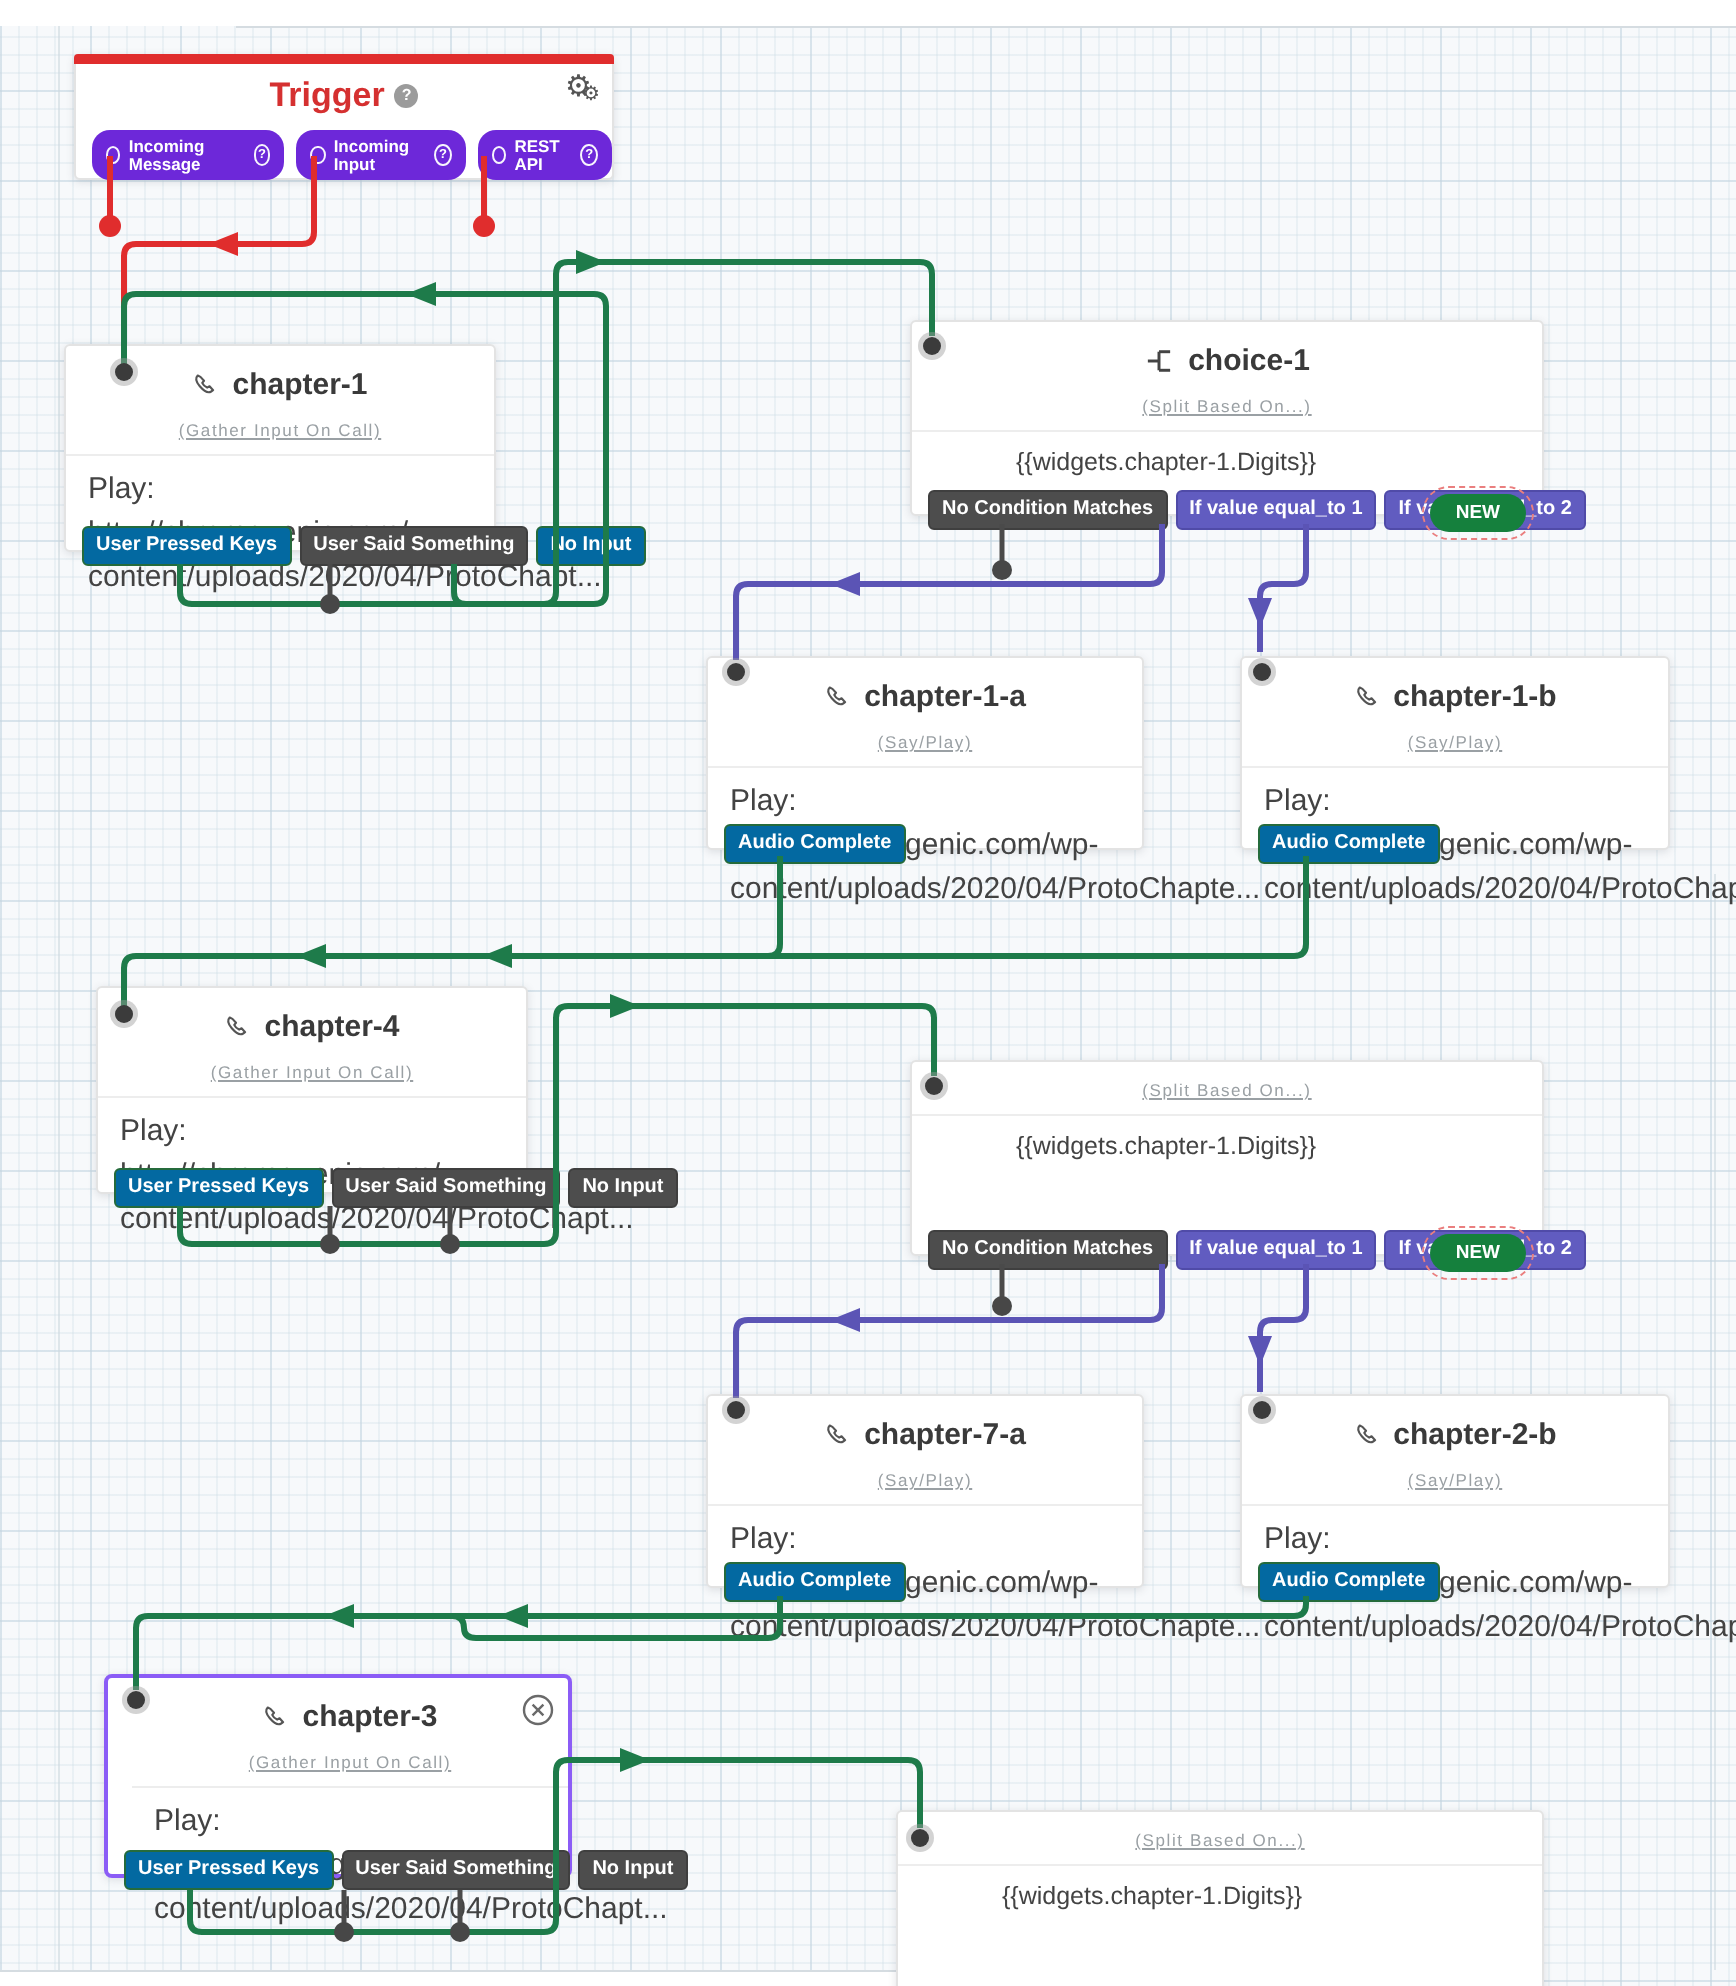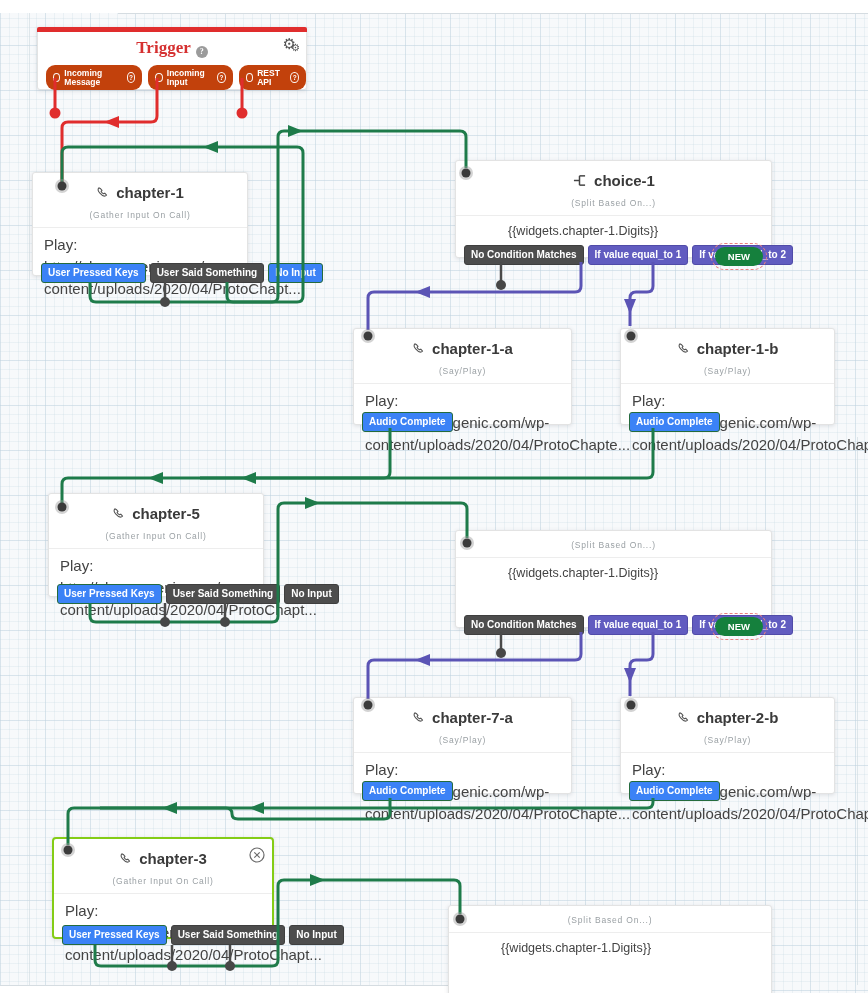--- a/index.html
+++ b/index.html
@@ -15,47 +15,47 @@
   .topstrip{position:absolute;left:0;top:0;width:868px;height:13px;background:#fff;}
   .topline{position:absolute;left:118px;top:13px;width:750px;height:1px;background:#d5dce1;}
   .vline-l{position:absolute;left:29px;top:13px;bottom:8px;width:1px;background:rgba(205,216,224,.6);}
   .vline-r{position:absolute;left:857px;top:437px;height:548px;width:1px;background:rgba(205,216,224,.6);}
   .botstrip{position:absolute;left:0;top:985px;width:448px;height:8px;background:#fff;border-top:1px solid #d5dce1;}
 
   .widget{position:absolute;background:#fff;border:1px solid #e3e3e3;border-radius:3px;
           box-shadow:0 1px 4px rgba(60,70,80,.15);z-index:2;}
   .whead{display:flex;align-items:center;justify-content:center;gap:7px;
          margin-top:11px;font-size:15px;font-weight:700;color:#3a3a3a;}
-  .wsub{text-align:center;font-size:8.5px;color:#9aa0a4;letter-spacing:.8px;margin-top:9px;}
+  .wsub{text-align:center;font-size:8.5px;color:#9aa0a4;letter-spacing:.8px;margin-top:9px;text-decoration:underline;}
   .wsep{border-top:1px solid #ededed;margin:7px 0 6px;}
   .wbody{font-size:15px;color:#434343;padding:0 11px;line-height:1.45;white-space:pre-line;}
   .wbody.choice{padding-left:52px;font-size:12.5px;white-space:normal;}
   .trow{position:absolute;left:8px;bottom:-8px;display:flex;gap:4px;white-space:nowrap;z-index:3;}
   .tbtn{font-size:10px;font-weight:700;color:#fff;padding:4px 6px 4px;border-radius:3px;line-height:1;}
-  .tbtn.green{background:#3b82f6;border:1px solid #256b3c;}
+  .tbtn.green{background:#0369a1;border:1px solid #256b3c;}
   .tbtn.dark{background:#4d4d4d;border:1px solid #3f3f3f;}
   .tbtn.purple{background:#615cc0;border:1px solid #504ba8;}
   .newbtn{position:absolute;right:8px;bottom:-9px;background:#15803d;color:#fff;font-size:9.5px;
           font-weight:700;padding:5px 13px;border-radius:11px;line-height:1;
           outline:1.5px dashed #ea7f7f;outline-offset:3px;z-index:3;}
-  .selected{border:2px solid #84cc16;border-radius:4px;}
+  .selected{border:2px solid #8b5cf6;border-radius:4px;padding-left:12px;}
   .closex{position:absolute;right:7px;top:8px;line-height:0;}
 
   
   .trigger{position:absolute;left:37px;top:27px;width:268px;height:61px;background:#fff;
            border:1px solid #e3e3e3;border-radius:3px;box-shadow:0 1px 4px rgba(60,70,80,.15);z-index:2;}
   .redbar{height:5px;background:#e02d2d;border-radius:2px 2px 0 0;margin:-1px -1px 0;}
-  .ttitle{display:flex;align-items:flex-end;justify-content:center;gap:5px;margin-top:6px;
-          color:#d53030;font-size:17px;font-weight:700;font-family:Liberation Serif, serif;}
+  .ttitle{display:flex;align-items:center;justify-content:center;gap:5px;margin-top:6px;
+          color:#d53030;font-size:17px;font-weight:700;}
   .helpc{display:inline-block;width:12px;height:12px;background:#9b9b9b;color:#fff;border-radius:50%;
          font-size:8px;font-weight:700;text-align:center;line-height:12px;}
   .gear{position:absolute;right:10px;top:8px;color:#555;font-size:15px;line-height:1;}
   .gear2{position:absolute;right:-4px;top:7px;font-size:10px;}
   .pills{display:flex;gap:6px;margin:7px 0 0 8px;}
-  .pill{background:#c2410c;color:#fff;font-size:8.5px;font-weight:700;border-radius:9px;
+  .pill{background:#6d28d9;color:#fff;font-size:8.5px;font-weight:700;border-radius:9px;
         padding:4px 7px;display:flex;align-items:center;gap:4px;line-height:1;}
   .circ{display:inline-block;width:7px;height:7px;border:1px solid rgba(255,255,255,.95);border-radius:50%;}
   .qc{display:inline-block;width:9px;height:9px;border:1px solid rgba(255,255,255,.95);border-radius:50%;
       font-size:6.5px;line-height:9px;text-align:center;}
   svg.lines{position:absolute;inset:0;z-index:5;pointer-events:none;}
   .icon{line-height:0;}
 </style>
 </head>
 <body>
 
@@ -164,21 +164,21 @@
     <div class="trow">
         <span class="tbtn green">Audio Complete</span>
       </div>
   </div>
 
   <div class="widget" style="left:48px;top:493px;width:214px;height:102px;">
     <div class="whead">
         <span class="icon"><svg width="13" height="13" viewBox="0 0 16 16">
             <path d="M3.5 2.2 C2.3 3.4 2.2 5.8 4.8 8.8 C7.4 11.8 10.2 13 11.8 12 L13 11.2 L10.8 8.8 L9.3 9.6 C8.3 9.2 6.9 8 6.3 6.7 L7.4 5.4 L5.2 3 Z" fill="none" stroke="#555" stroke-width="1.3" stroke-linejoin="round"></path>
           </svg></span>
-        <span>chapter-5</span>
+        <span>chapter-4</span>
       </div>
     <div class="wsub">(Gather Input On Call)</div>
     <div class="wsep"></div>
     <div class="wbody">Play: http://chromogenic.com/wp-
 content/uploads/2020/04/ProtoChapt...</div>
     <div class="trow">
       <span class="tbtn green">User Pressed Keys</span>
       <span class="tbtn dark">User Said Something</span>
       <span class="tbtn dark">No Input</span>
     </div>

